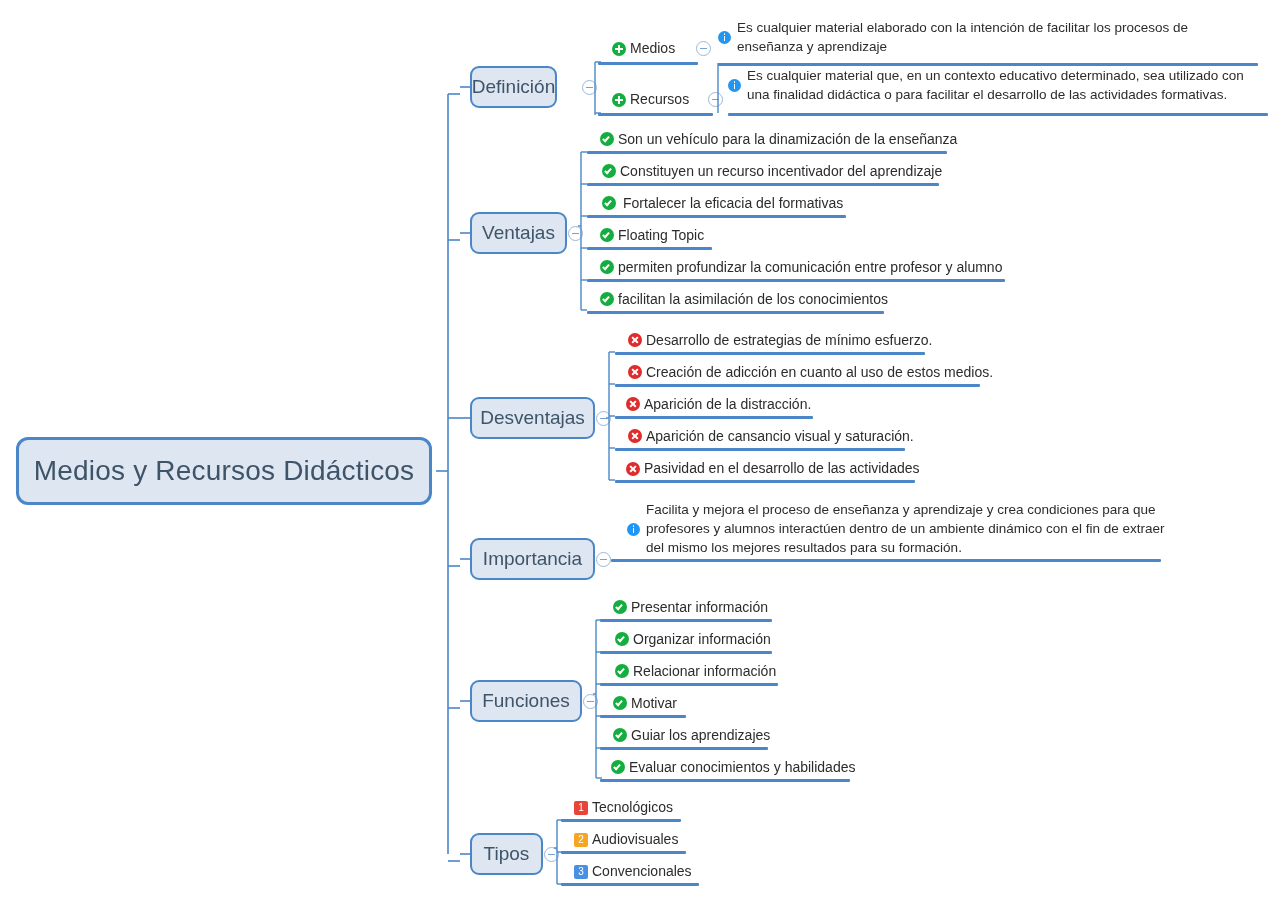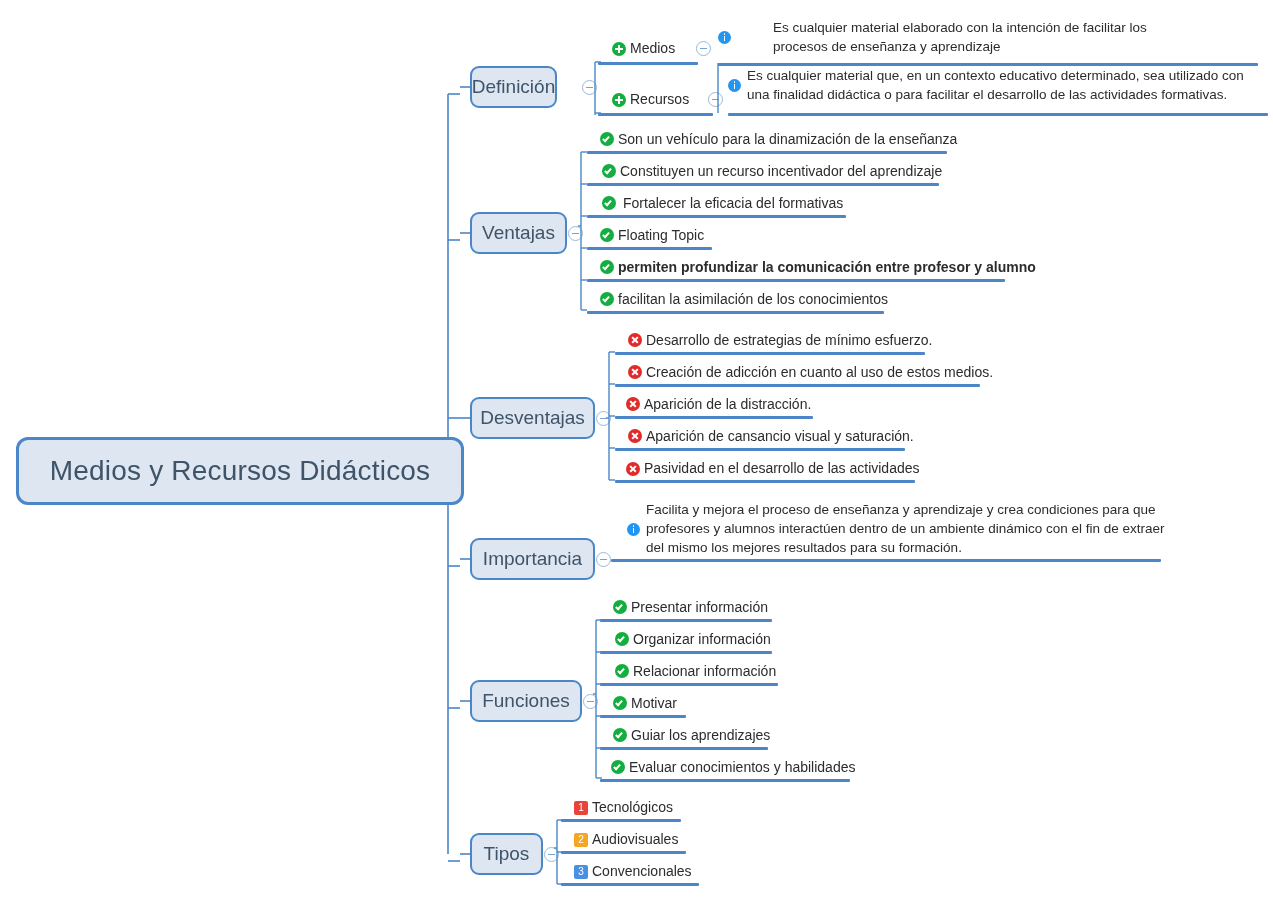--- a/index.html
+++ b/index.html
@@ -29,21 +29,21 @@
     pointer-events: none;
   }
   .node {
     position: absolute;
     box-sizing: border-box;
   }
   
   .root-box {
     left: 16px;
     top: 437px;
-    width: 448px;
+    width: 416px;
     height: 68px;
     background: #dde6f1;
     border: 3px solid #4a86c8;
     border-radius: 12px;
     display: flex;
     align-items: center;
     justify-content: center;
     color: #3f5468;
     font-size: 28px;
     letter-spacing: .2px;
@@ -231,21 +231,21 @@
   </div>
   <div class="toggle" style="left:582px; top:80px;"></div>
 
   <div class="leaf" style="left:612px; top:40px;">
     <span class="ico ico-plus"></span>
     <span class="leaf-text">Medios</span>
   </div>
   <div class="underline" style="left:598px; top:62px; width:100px;"></div>
   <div class="toggle" style="left:696px; top:41px;"></div>
 
-  <div class="note" style="left:718px; top:18px; width:470px;gap:36px;">
+  <div class="note" style="left:718px; top:18px; width:470px;">
     <span class="ico ico-info"></span>
     <span class="note-text">Es cualquier material elaborado con la intención de facilitar los procesos de enseñanza y aprendizaje</span>
   </div>
   <div class="underline" style="left:718px; top:63px; width:540px;"></div>
 
   <div class="leaf" style="left:612px; top:91px;">
     <span class="ico ico-plus"></span>
     <span class="leaf-text">Recursos</span>
   </div>
   <div class="underline" style="left:598px; top:113px; width:115px;"></div>
@@ -305,21 +305,21 @@
     <span class="leaf-text" style="padding-left:7px;">Fortalecer la eficacia del formativas</span>
   </div>
   <div class="underline" style="left:587px; top:215px; width:259px;"></div>
 
   <div class="leaf" style="left:600px; top:227px;">
     <span class="ico ico-check"></span>
     <span class="leaf-text">Floating Topic</span>
   </div>
   <div class="underline" style="left:587px; top:247px; width:125px;"></div>
 
-  <div class="leaf" style="left:600px; top:259px;font-weight:bold;">
+  <div class="leaf" style="left:600px; top:259px;">
     <span class="ico ico-check"></span>
     <span class="leaf-text">permiten profundizar la comunicación entre profesor y alumno</span>
   </div>
   <div class="underline" style="left:587px; top:279px; width:418px;"></div>
 
   <div class="leaf" style="left:600px; top:291px;">
     <span class="ico ico-check"></span>
     <span class="leaf-text">facilitan la asimilación de los conocimientos</span>
   </div>
   <div class="underline" style="left:587px; top:311px; width:297px;"></div>

